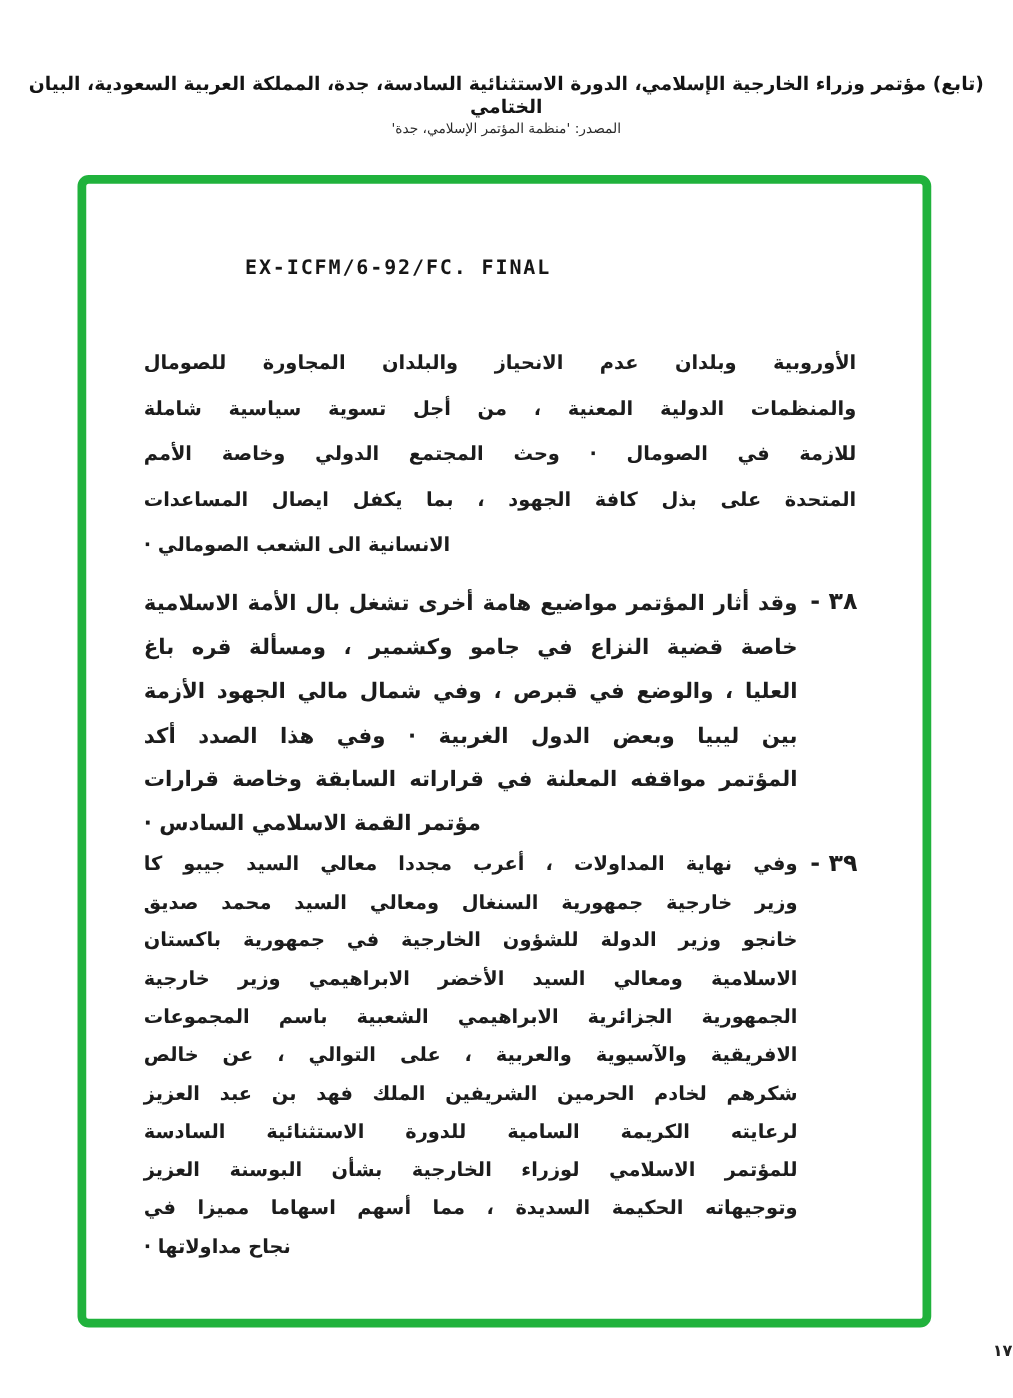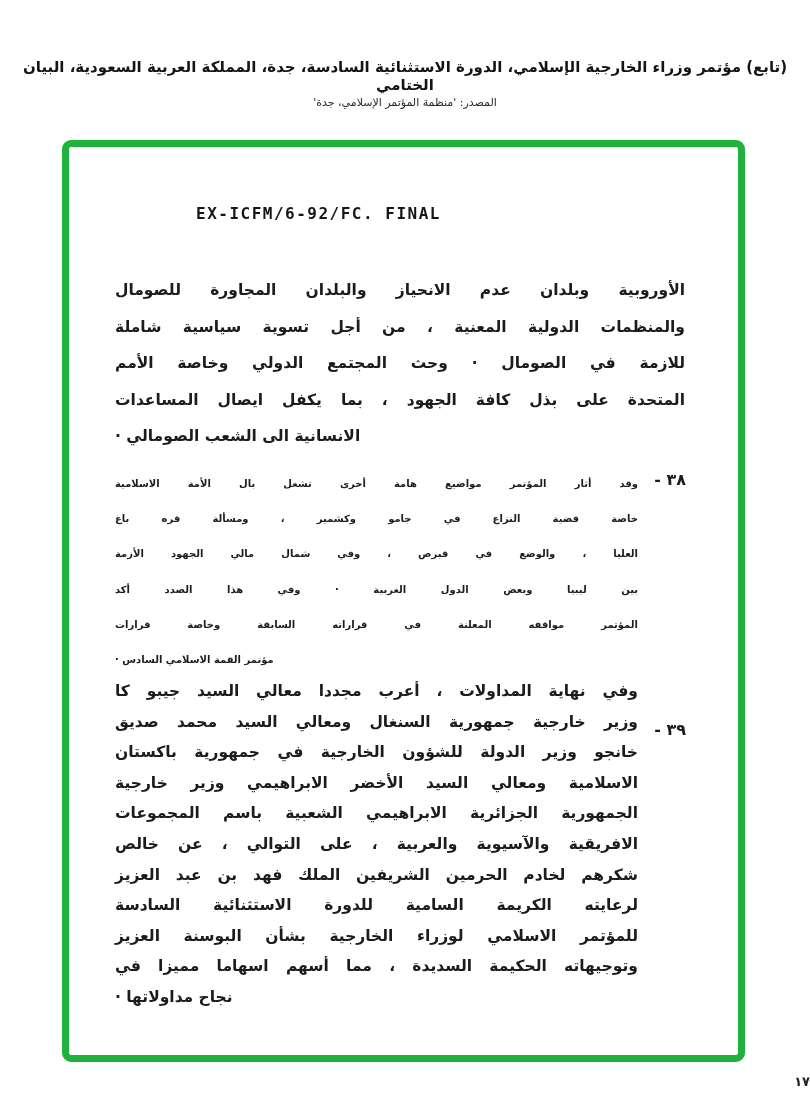--- a/index.html
+++ b/index.html
@@ -46,33 +46,33 @@
     text-align:justify;
     text-align-last:justify;
     white-space:normal;
   }
   .para .line.last {
     text-align:left;
     text-align-last:left;
   }
   .p-cont { left:115px; top:272px; width:570px; font-size:15.5px; }
   .p-cont .line { line-height:36.6px; height:36.6px; }
-  .p-38 { left:115px; top:466px; width:523px; font-size:10px; }
+  .p-38 { left:115px; top:466px; width:523px; font-size:17px; }
   .p-38 .line { line-height:35.2px; height:35.2px; }
   .p-39 { left:115px; top:676px; width:523px; font-size:15.5px; }
   .p-39 .line { line-height:30.6px; height:30.6px; }
   .para-num {
     position:absolute;
     direction:rtl;
-    font-size:16px; font-weight:700; color:#1c1c1c;
+    font-size:19px; font-weight:700; color:#1c1c1c;
     width:44px; text-align:right;
     white-space:nowrap;
   }
   .num-38 { left:642px; top:470px; }
-  .num-39 { left:642px; top:680px;margin-top:40px; }
+  .num-39 { left:642px; top:680px; }
   .page-num {
     position:absolute; left:0; top:1074px; width:810px;
     text-align:right;
     font-size:13px; font-weight:700; color:#222222;
   }
 </style>
 </head>
 <body>
 
 <div class="page">

